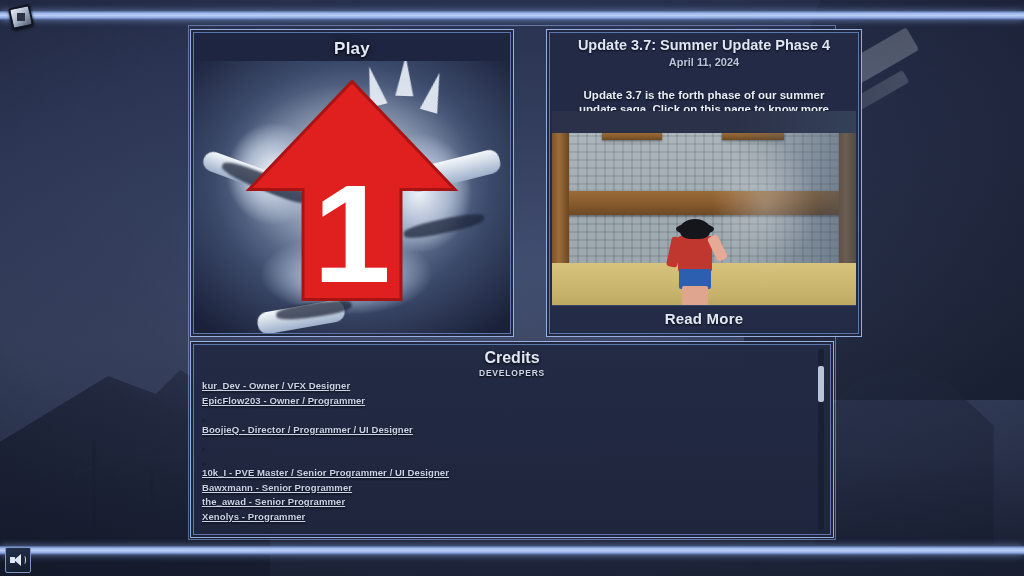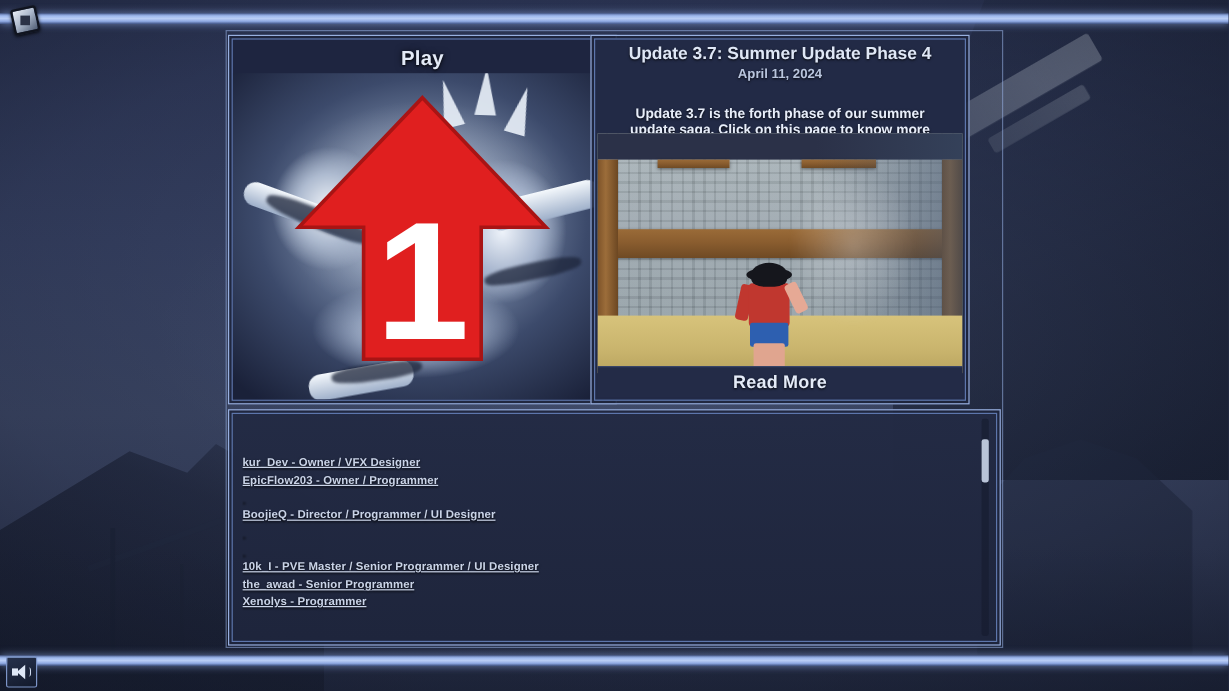--- a/index.html
+++ b/index.html
@@ -248,21 +248,21 @@
   }
   .mech-glow {
     position: absolute; inset: 0;
     background: radial-gradient(ellipse 55% 48% at 50% 42%, rgba(255,255,255,0.42), rgba(255,255,255,0) 70%);
   }
 
   
   .play-arrow { position: absolute; left: 50%; top: 50%; transform: translate(-50%,-52%); z-index: 5; }
 
   
-  .panel-update { left: 492px; top: 29px; width: 316px; height: 308px; }
+  .panel-update { left: 546px; top: 29px; width: 316px; height: 308px; }
   .panel-update .panel-inner { background: #222a46; }
 
   .upd-head { padding: 5px 10px 4px; text-align: center; }
   .upd-title {
     color: #dfe7f6; font-size: 14.5px; font-weight: bold;
     text-shadow: 0 1px 2px rgba(0,0,0,0.85);
     line-height: 1.1;
   }
   .upd-date {
     color: #b9c5dd; font-size: 11px; font-weight: bold;
@@ -517,30 +517,33 @@
       </div>
 
       <div class="read-more">Read More</div>
     </div>
   </div>
 
   <div class="panel panel-credits">
     <div class="panel-inner">
 
       <div class="credits-head">
+        <div class="credits-title">Credits</div>
+        <div class="credits-sub">DEVELOPERS</div>
       </div>
 
       <div class="credits-list" id="credits-list">
           <div class="credit-line">kur_Dev - Owner / VFX Designer</div>
           <div class="credit-line">EpicFlow203 - Owner / Programmer</div>
           <div class="credit-line spacer">&nbsp;</div>
           <div class="credit-line">BoojieQ - Director / Programmer / UI Designer</div>
           <div class="credit-line spacer">&nbsp;</div>
           <div class="credit-line spacer">&nbsp;</div>
           <div class="credit-line">10k_I - PVE Master / Senior Programmer / UI Designer</div>
+          <div class="credit-line">Bawxmann - Senior Programmer</div>
           <div class="credit-line">the_awad - Senior Programmer</div>
           <div class="credit-line">Xenolys - Programmer</div>
         </div>
 
       <div class="credits-scrollbar">
         <div class="credits-thumb" id="credits-thumb" style="top: 17px;"></div>
       </div>
     </div>
   </div>
 

